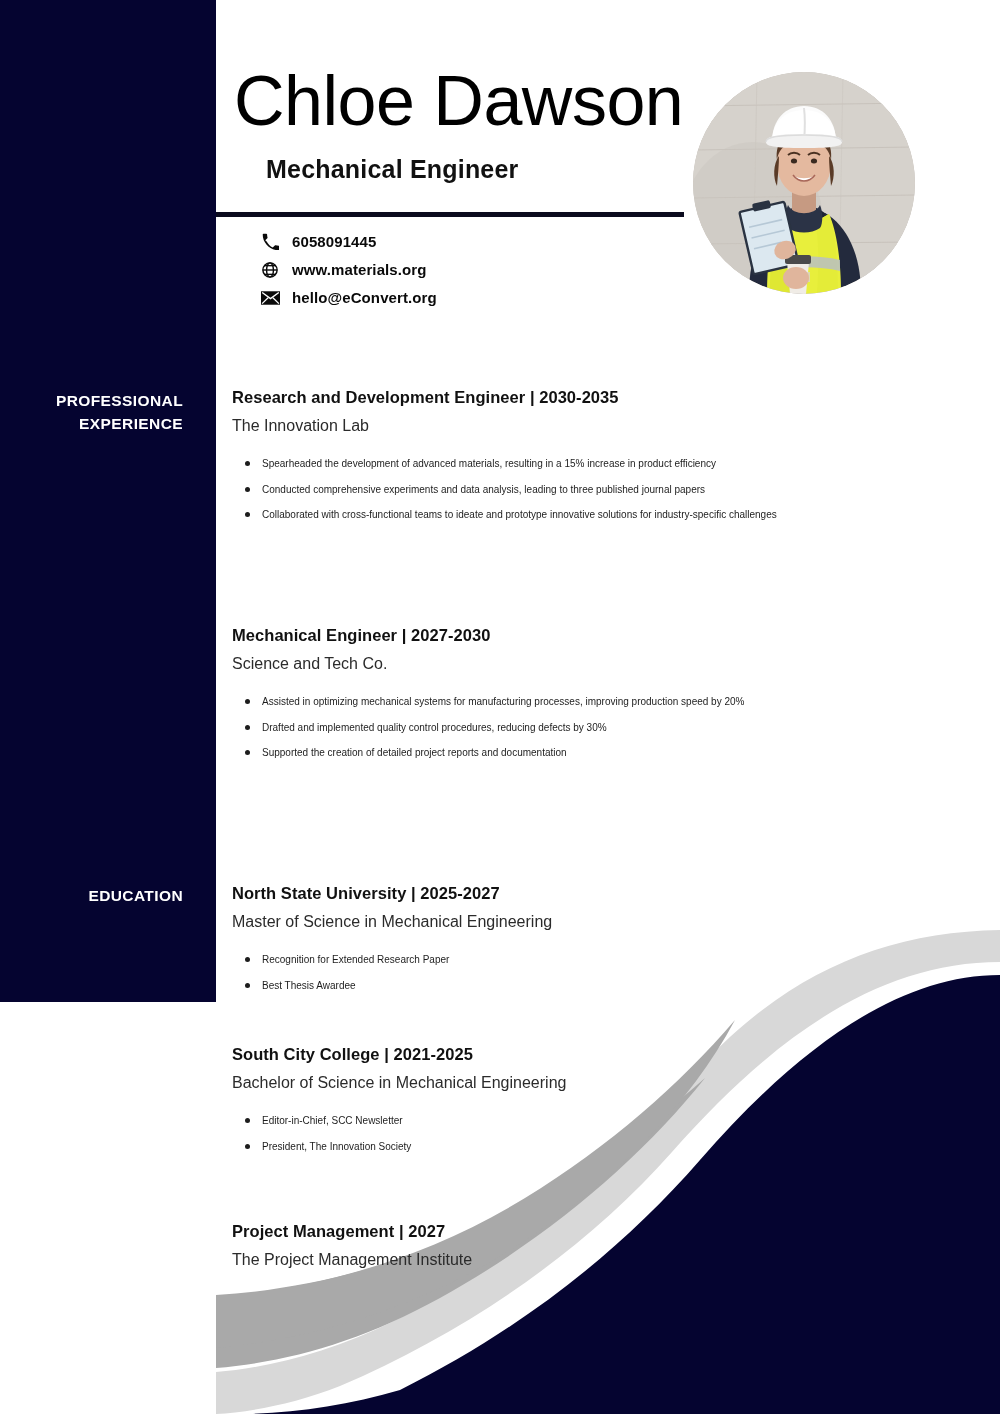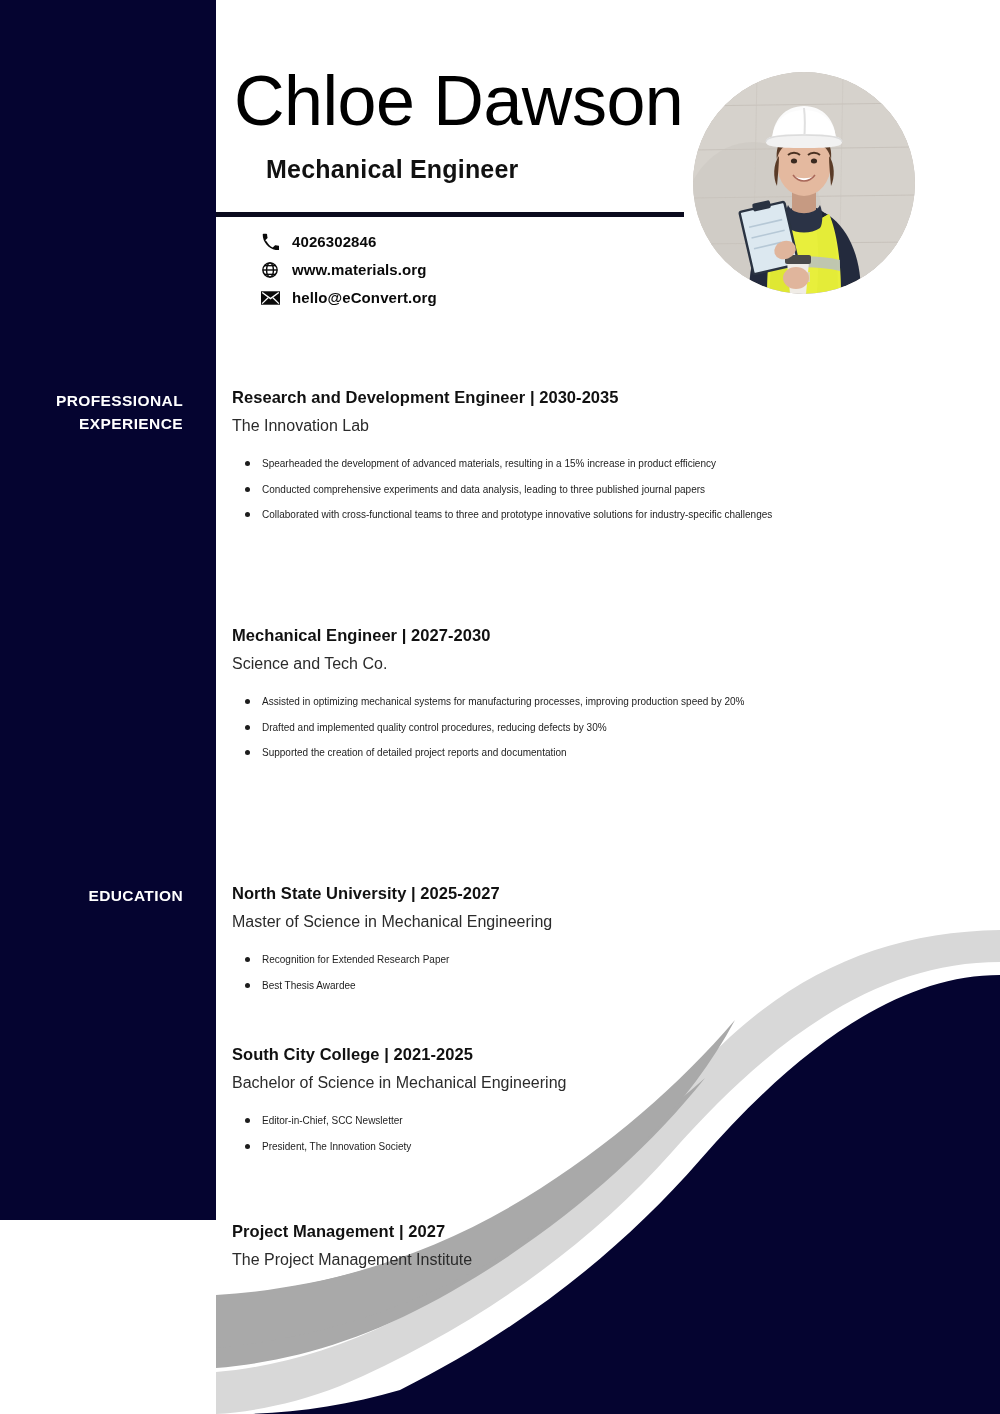--- a/index.html
+++ b/index.html
@@ -19,21 +19,21 @@
     height:1414px;
     background:#ffffff;
     overflow:hidden;
   }
 
   
   .sidebar {
     position:absolute;
     left:0; top:0;
     width:216px;
-    height:1220px;
+    height:1002px;
     background:#050430;
     z-index:3;
   }
   .side-label {
     position:absolute;
     right:33px;
     width:180px;
     text-align:right;
     color:#ffffff;
     font-weight:bold;
@@ -228,21 +228,21 @@
     <div class="rule"></div>
 
     <div class="contacts">
 
       <div class="contact-row">
         <span class="contact-ico">
           <svg width="17" height="17" viewBox="0 0 24 24" fill="#0a0a0a">
             <path d="M6.6 10.8c1.9 3.7 4.9 6.7 8.6 8.6l2.9-2.9c.4-.4.9-.5 1.3-.3 1.2.4 2.6.6 4 .6.7 0 1.2.6 1.2 1.2V22c0 .7-.6 1.2-1.2 1.2C11.3 23.2 1 12.9 1 .9 1 .3 1.6-.2 2.2-.2H6c.7 0 1.2.6 1.2 1.2 0 1.4.2 2.8.6 4 .1.5 0 1-.3 1.3l-2.9 2.9z" transform="translate(0,1.2)"></path>
           </svg>
         </span>
-        <span class="contact-txt">4026302846</span>
+        <span class="contact-txt">6058091445</span>
       </div>
 
       <div class="contact-row">
         <span class="contact-ico">
           <svg width="18" height="18" viewBox="0 0 24 24" fill="none" stroke="#0a0a0a" stroke-width="1.9">
             <circle cx="12" cy="12" r="9.5"></circle>
             <ellipse cx="12" cy="12" rx="4.6" ry="9.5"></ellipse>
             <line x1="2.5" y1="12" x2="21.5" y2="12"></line>
             <line x1="4.3" y1="6.2" x2="19.7" y2="6.2"></line>
             <line x1="4.3" y1="17.8" x2="19.7" y2="17.8"></line>
@@ -340,21 +340,21 @@
   </div>
 
   <div class="content">
 
     <div class="entry e1">
       <div class="entry-title">Research and Development Engineer | 2030-2035</div>
       <div class="entry-sub">The Innovation Lab</div>
       <ul class="bullets">
         <li>Spearheaded the development of advanced materials, resulting in a 15% increase in product efficiency</li>
         <li>Conducted comprehensive experiments and data analysis, leading to three published journal papers</li>
-        <li>Collaborated with cross-functional teams to three and prototype innovative solutions for industry-specific challenges</li>
+        <li>Collaborated with cross-functional teams to ideate and prototype innovative solutions for industry-specific challenges</li>
       </ul>
     </div>
 
     <div class="entry e2">
       <div class="entry-title">Mechanical Engineer | 2027-2030</div>
       <div class="entry-sub">Science and Tech Co.</div>
       <ul class="bullets">
         <li>Assisted in optimizing mechanical systems for manufacturing processes, improving production speed by 20%</li>
         <li>Drafted and implemented quality control procedures, reducing defects  by 30%</li>
         <li>Supported the creation of detailed project reports and documentation</li>

